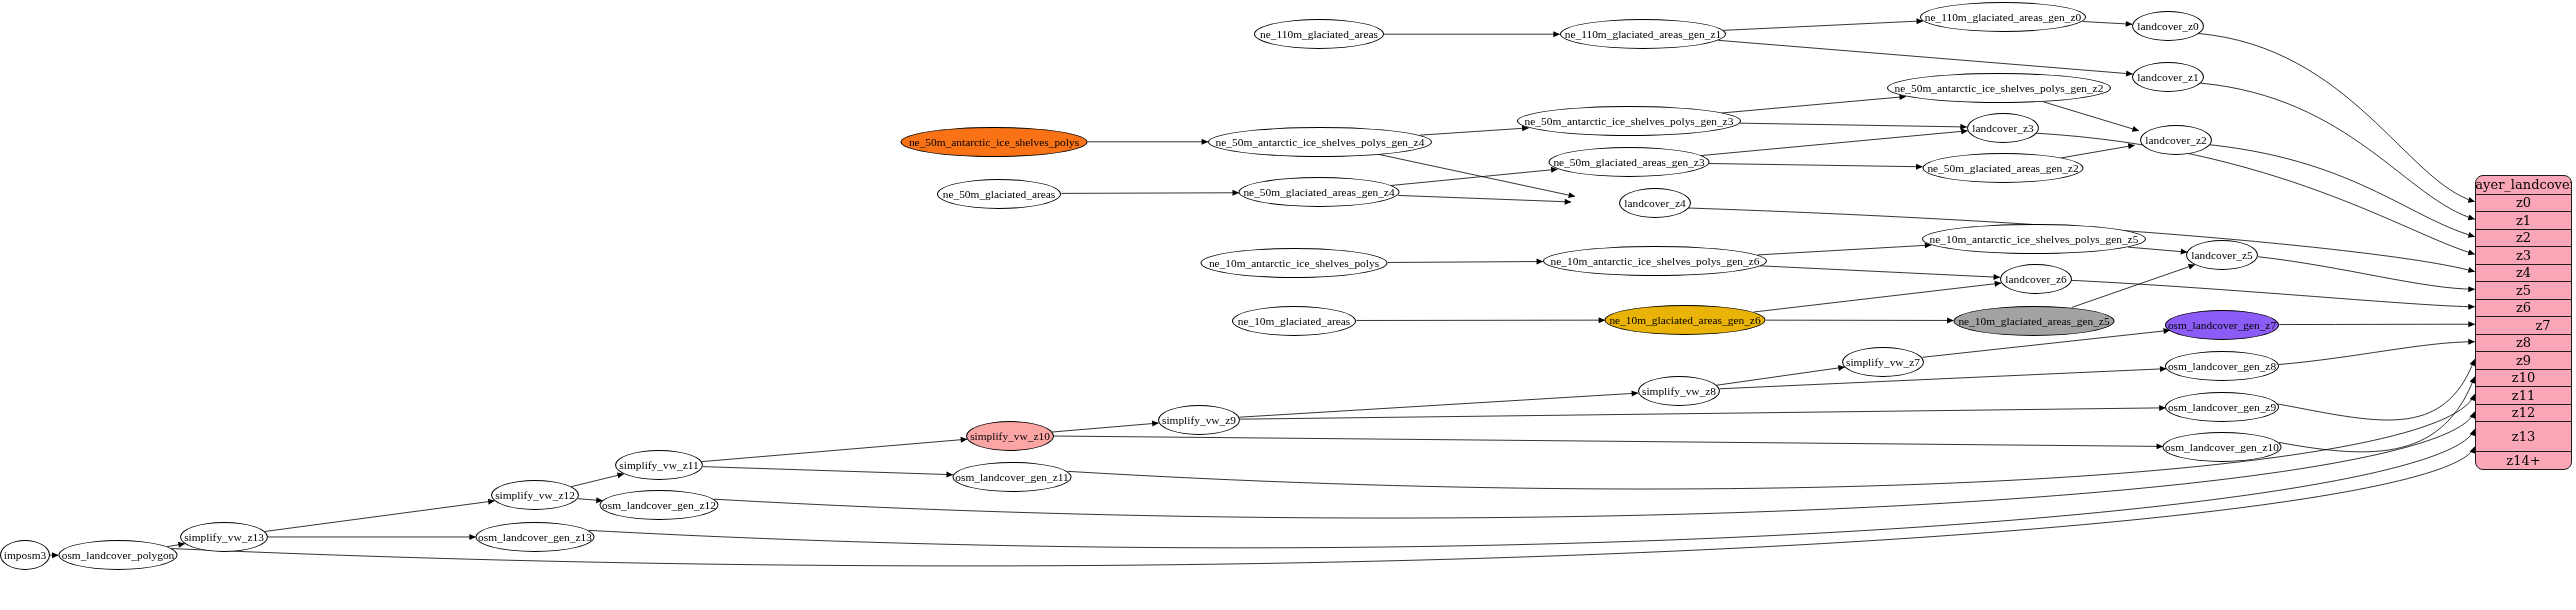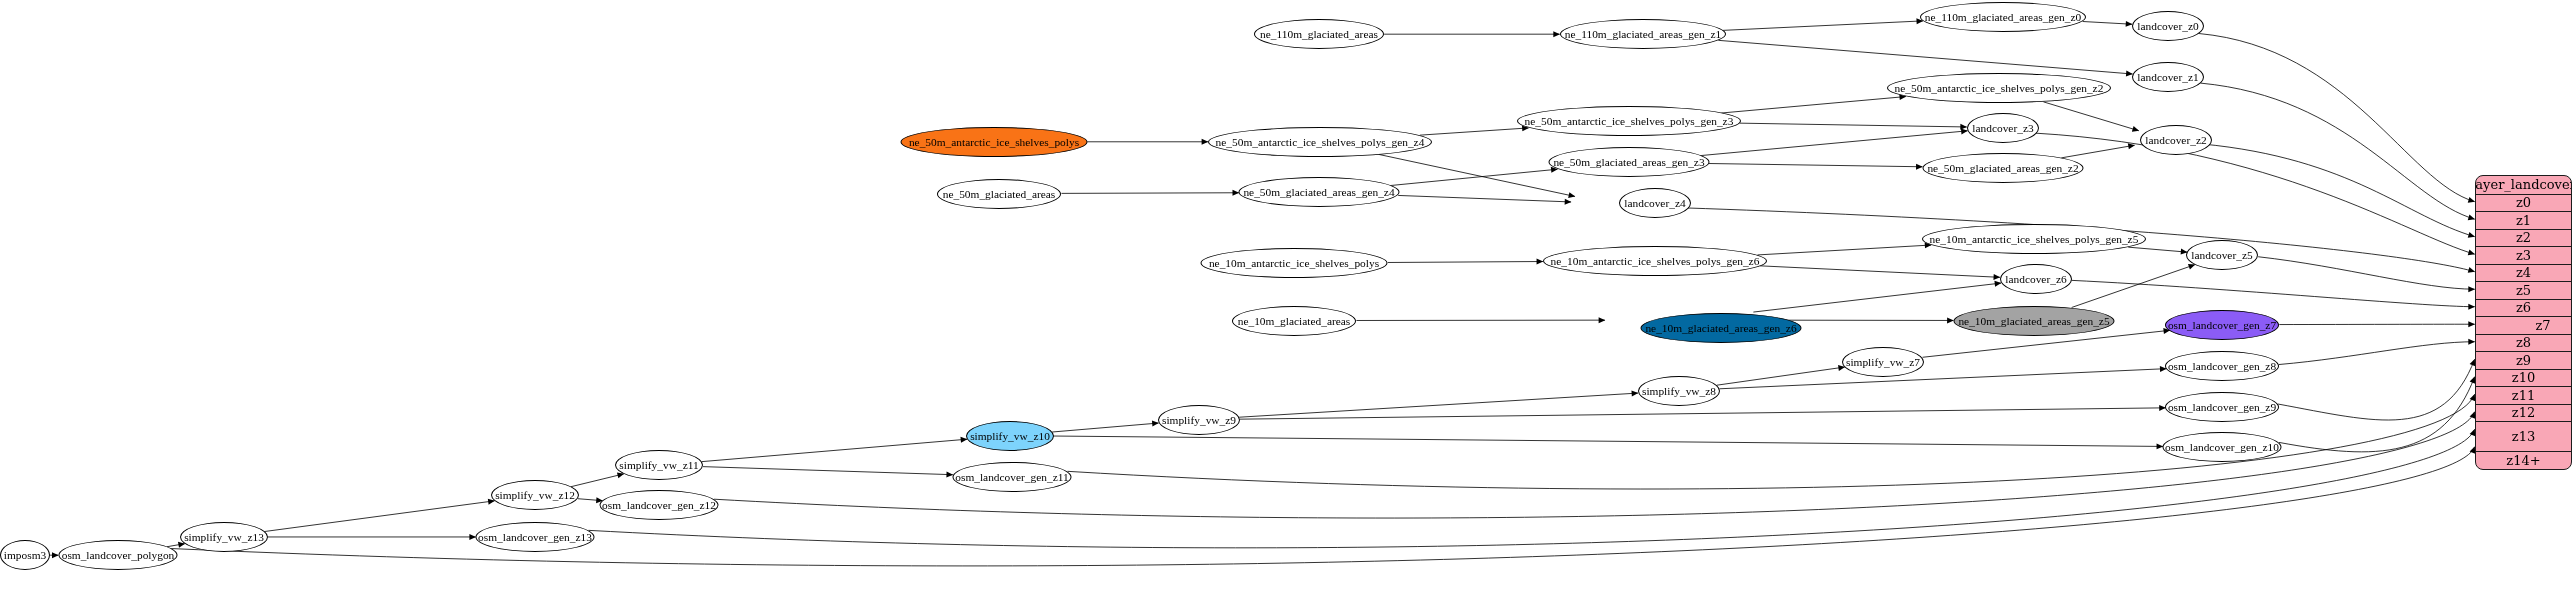--- a/index.html
+++ b/index.html
@@ -95,21 +95,21 @@
 
   <div id="node-layer">
       <div class="node" style="left: 25px; top: 555px; width: 50px; height: 30px; background: rgb(255, 255, 255); border-color: rgb(0, 0, 0);">imposm3</div>
       <div class="node" style="left: 118px; top: 555px; width: 119px; height: 30px; background: rgb(255, 255, 255); border-color: rgb(0, 0, 0);">osm_landcover_polygon</div>
       <div class="node" style="left: 224px; top: 537px; width: 88px; height: 30px; background: rgb(255, 255, 255); border-color: rgb(0, 0, 0);">simplify_vw_z13</div>
       <div class="node" style="left: 535px; top: 537px; width: 119px; height: 30px; background: rgb(255, 255, 255); border-color: rgb(0, 0, 0);">osm_landcover_gen_z13</div>
       <div class="node" style="left: 535px; top: 495px; width: 88px; height: 30px; background: rgb(255, 255, 255); border-color: rgb(0, 0, 0);">simplify_vw_z12</div>
       <div class="node" style="left: 659px; top: 505px; width: 119px; height: 30px; background: rgb(255, 255, 255); border-color: rgb(0, 0, 0);">osm_landcover_gen_z12</div>
       <div class="node" style="left: 659px; top: 465px; width: 88px; height: 30px; background: rgb(255, 255, 255); border-color: rgb(0, 0, 0);">simplify_vw_z11</div>
       <div class="node" style="left: 1012px; top: 477px; width: 119px; height: 30px; background: rgb(255, 255, 255); border-color: rgb(0, 0, 0);">osm_landcover_gen_z11</div>
-      <div class="node" style="left: 1010px; top: 436px; width: 88px; height: 30px; background: #7dd3fc; border-color: rgb(0, 0, 0);">simplify_vw_z10</div>
+      <div class="node" style="left: 1010px; top: 436px; width: 88px; height: 30px; background: #fca5a5; border-color: rgb(0, 0, 0);">simplify_vw_z10</div>
       <div class="node" style="left: 1199px; top: 420px; width: 82px; height: 30px; background: rgb(255, 255, 255); border-color: rgb(0, 0, 0);">simplify_vw_z9</div>
       <div class="node" style="left: 1679px; top: 391px; width: 82px; height: 30px; background: rgb(255, 255, 255); border-color: rgb(0, 0, 0);">simplify_vw_z8</div>
       <div class="node" style="left: 1883px; top: 362px; width: 82px; height: 30px; background: rgb(255, 255, 255); border-color: rgb(0, 0, 0);">simplify_vw_z7</div>
       <div class="node" style="left: 2222px; top: 325px; width: 114px; height: 30px; background: #8b5cf6; border-color: rgb(0, 0, 0);">osm_landcover_gen_z7</div>
       <div class="node" style="left: 2222px; top: 366px; width: 114px; height: 30px; background: rgb(255, 255, 255); border-color: rgb(0, 0, 0);">osm_landcover_gen_z8</div>
       <div class="node" style="left: 2222px; top: 407px; width: 114px; height: 30px; background: rgb(255, 255, 255); border-color: rgb(0, 0, 0);">osm_landcover_gen_z9</div>
       <div class="node" style="left: 2222px; top: 447px; width: 119px; height: 30px; background: rgb(255, 255, 255); border-color: rgb(0, 0, 0);">osm_landcover_gen_z10</div>
       <div class="node" style="left: 1319px; top: 34px; width: 130px; height: 30px; background: rgb(255, 255, 255); border-color: rgb(0, 0, 0);">ne_110m_glaciated_areas</div>
       <div class="node" style="left: 1643px; top: 34px; width: 166px; height: 30px; background: rgb(255, 255, 255); border-color: rgb(0, 0, 0);">ne_110m_glaciated_areas_gen_z1</div>
       <div class="node" style="left: 2003px; top: 17px; width: 166px; height: 30px; background: rgb(255, 255, 255); border-color: rgb(0, 0, 0);">ne_110m_glaciated_areas_gen_z0</div>
@@ -123,21 +123,21 @@
       <div class="node" style="left: 1319px; top: 192px; width: 161px; height: 30px; background: rgb(255, 255, 255); border-color: rgb(0, 0, 0);">ne_50m_glaciated_areas_gen_z4</div>
       <div class="node" style="left: 1629px; top: 162px; width: 161px; height: 30px; background: rgb(255, 255, 255); border-color: rgb(0, 0, 0);">ne_50m_glaciated_areas_gen_z3</div>
       <div class="node" style="left: 2003px; top: 168px; width: 161px; height: 30px; background: rgb(255, 255, 255); border-color: rgb(0, 0, 0);">ne_50m_glaciated_areas_gen_z2</div>
       <div class="node" style="left: 1607px; top: 203px; width: 72px; height: 30px; background: rgb(255, 255, 255); border-color: rgb(0, 0, 0); margin-left: 48px;">landcover_z4</div>
       <div class="node" style="left: 2003px; top: 128px; width: 72px; height: 30px; background: rgb(255, 255, 255); border-color: rgb(0, 0, 0);">landcover_z3</div>
       <div class="node" style="left: 2168px; top: 140px; width: 72px; height: 30px; background: rgb(255, 255, 255); border-color: rgb(0, 0, 0); margin-left: 8px;">landcover_z2</div>
       <div class="node" style="left: 1294px; top: 263px; width: 187px; height: 30px; background: rgb(255, 255, 255); border-color: rgb(0, 0, 0);">ne_10m_antarctic_ice_shelves_polys</div>
       <div class="node" style="left: 1655px; top: 261px; width: 224px; height: 30px; background: rgb(255, 255, 255); border-color: rgb(0, 0, 0);">ne_10m_antarctic_ice_shelves_polys_gen_z6</div>
       <div class="node" style="left: 2034px; top: 239px; width: 224px; height: 30px; background: rgb(255, 255, 255); border-color: rgb(0, 0, 0);">ne_10m_antarctic_ice_shelves_polys_gen_z5</div>
       <div class="node" style="left: 1294px; top: 321px; width: 124px; height: 30px; background: rgb(255, 255, 255); border-color: rgb(0, 0, 0);">ne_10m_glaciated_areas</div>
-      <div class="node" style="left: 1685px; top: 328px; width: 161px; height: 30px; background: #0369a1; border-color: rgb(0, 0, 0); margin-left: 36px;">ne_10m_glaciated_areas_gen_z6</div>
+      <div class="node" style="left: 1685px; top: 320px; width: 161px; height: 30px; background: #eab308; border-color: rgb(0, 0, 0);">ne_10m_glaciated_areas_gen_z6</div>
       <div class="node" style="left: 2034px; top: 321px; width: 161px; height: 30px; background: #a3a3a3; border-color: rgb(0, 0, 0);">ne_10m_glaciated_areas_gen_z5</div>
       <div class="node" style="left: 2036px; top: 279px; width: 72px; height: 30px; background: rgb(255, 255, 255); border-color: rgb(0, 0, 0);">landcover_z6</div>
       <div class="node" style="left: 2222px; top: 255px; width: 72px; height: 30px; background: rgb(255, 255, 255); border-color: rgb(0, 0, 0);">landcover_z5</div>
     </div>
 
   <div id="dbtable" style="left: 2475px; top: 175px; width: 97px; background: rgb(249, 167, 182); border-color: rgb(28, 28, 28);">
     <div class="dbrow header" style="height: 17.5px;">layer_landcover</div>
     <div id="dbtable-rows">
         <div class="dbrow" style="height: 17.5px;">z0</div>
         <div class="dbrow" style="height: 17.5px;">z1</div>

